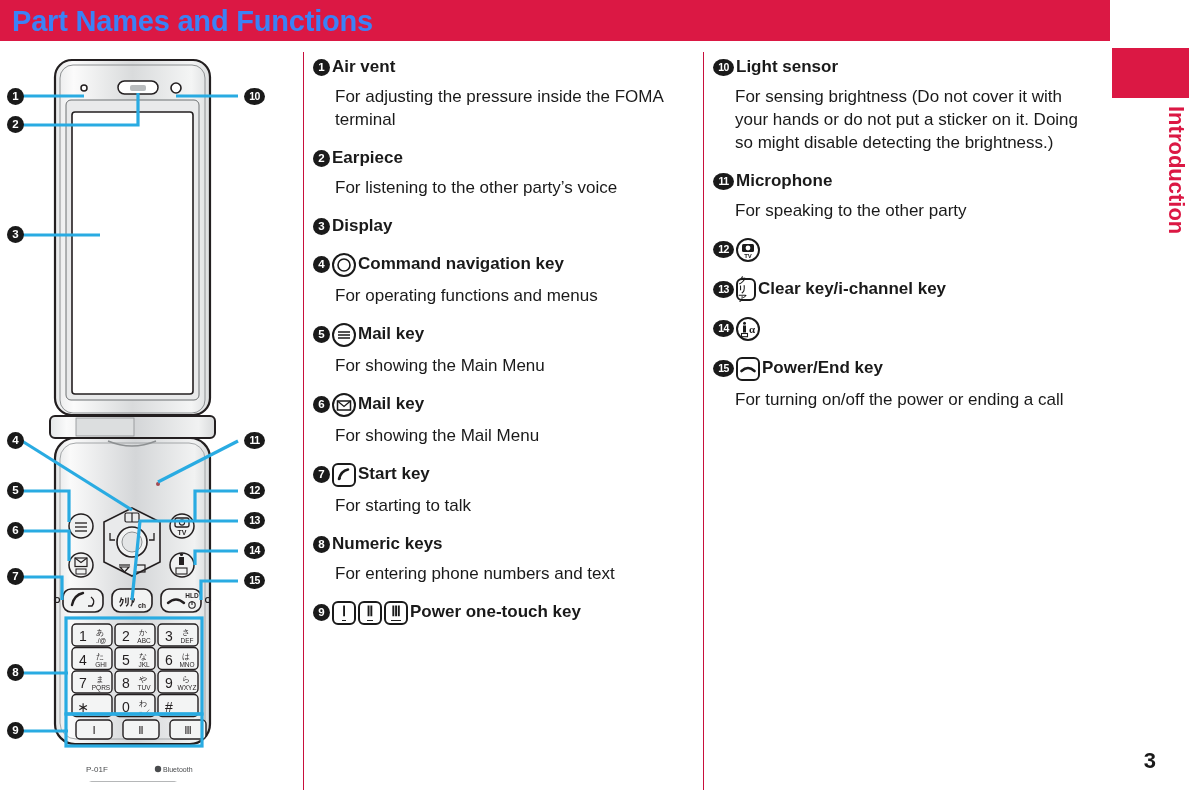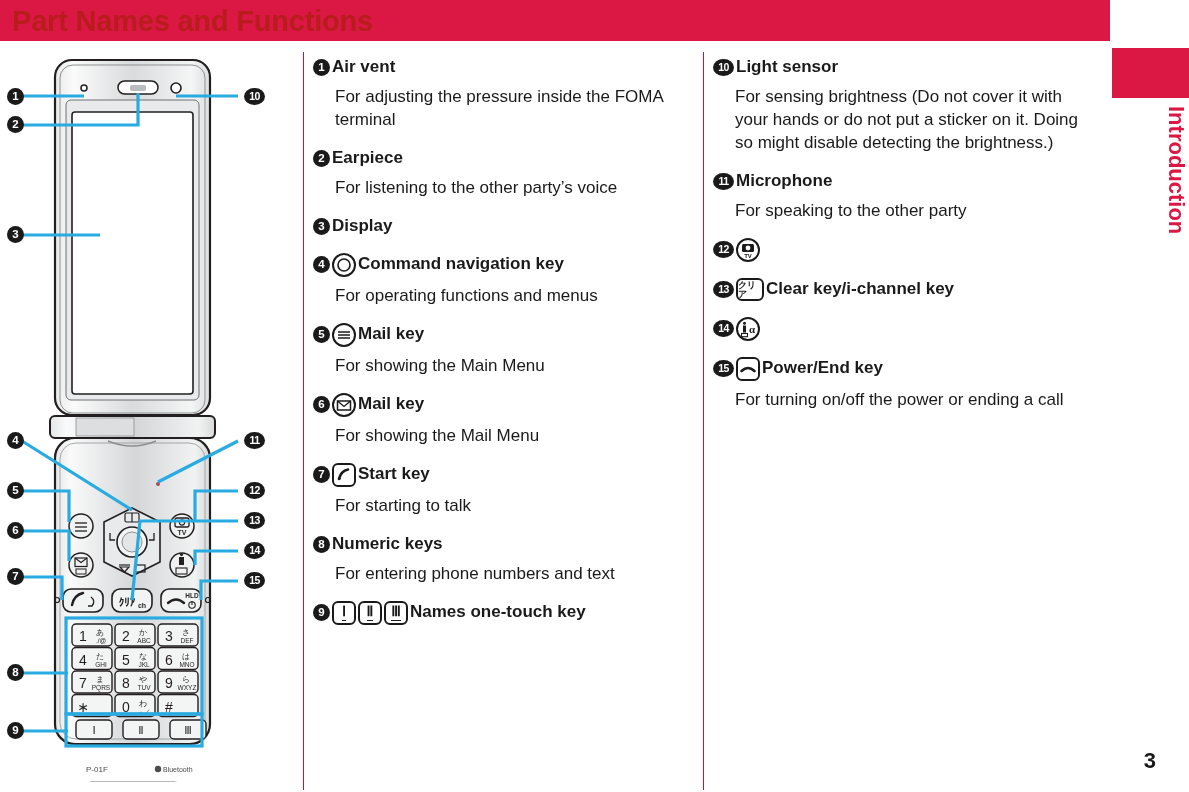--- a/index.html
+++ b/index.html
@@ -22,21 +22,21 @@
     position: absolute;
     left: 0; top: 0;
     width: 1110px; height: 41px;
     background: #db1844;
   }
   .header-title {
     position: absolute;
     left: 12px; top: 4px;
     font-size: 29px;
     font-weight: bold;
-    color: #b91c1c;
+    color: #3b82f6;
     letter-spacing: -0.2px;
     line-height: 34px;
     white-space: nowrap;
   }
 
   
   .side-tab {
     position: absolute;
     left: 1112px; top: 48px;
     width: 77px; height: 50px;
@@ -128,21 +128,21 @@
     flex: 0 0 auto;
     display: inline-flex;
     align-items: center;
     justify-content: center;
     border: 2px solid #1a1a1a;
     margin: 0 1px;
     background: #fff;
     position: relative;
   }
   .keyglyph.round { width: 24px; height: 24px; border-radius: 50%; }
-  .keyglyph.rect  { width: 28px; height: 23px; border-radius: 6px; justify-content: flex-end; }
+  .keyglyph.rect  { width: 20px; height: 23px; border-radius: 6px; justify-content: flex-end; }
   .keyglyph.sq    { width: 24px; height: 24px; border-radius: 6px; }
   .keyglyph svg { display: block; }
   .kg-text {
     font-size: 9px; font-weight: bold; color: #1a1a1a; line-height: 1;
     letter-spacing: -0.5px;
   }
   .kg-roman {
     font-family: "Liberation Serif", serif;
     font-size: 14px; font-weight: bold; color: #1a1a1a; line-height: 1;
     border-bottom: 1.5px solid #1a1a1a;
@@ -525,21 +525,21 @@
           <span class="num">9</span>
           <span class="keyglyph sq">
             <span class="kg-roman">Ⅰ</span>
           </span>
           <span class="keyglyph sq">
             <span class="kg-roman">Ⅱ</span>
           </span>
           <span class="keyglyph sq">
             <span class="kg-roman">Ⅲ</span>
           </span>
-          <span class="entry-label">Names one-touch key</span>
+          <span class="entry-label">Power one-touch key</span>
         </div>
       </div>
     </div>
 
   <div class="col" id="col-right">
       <div class="entry">
         <div class="entry-head">
           <span class="num wide">10</span>
           <span class="entry-label">Light sensor</span>
         </div>

